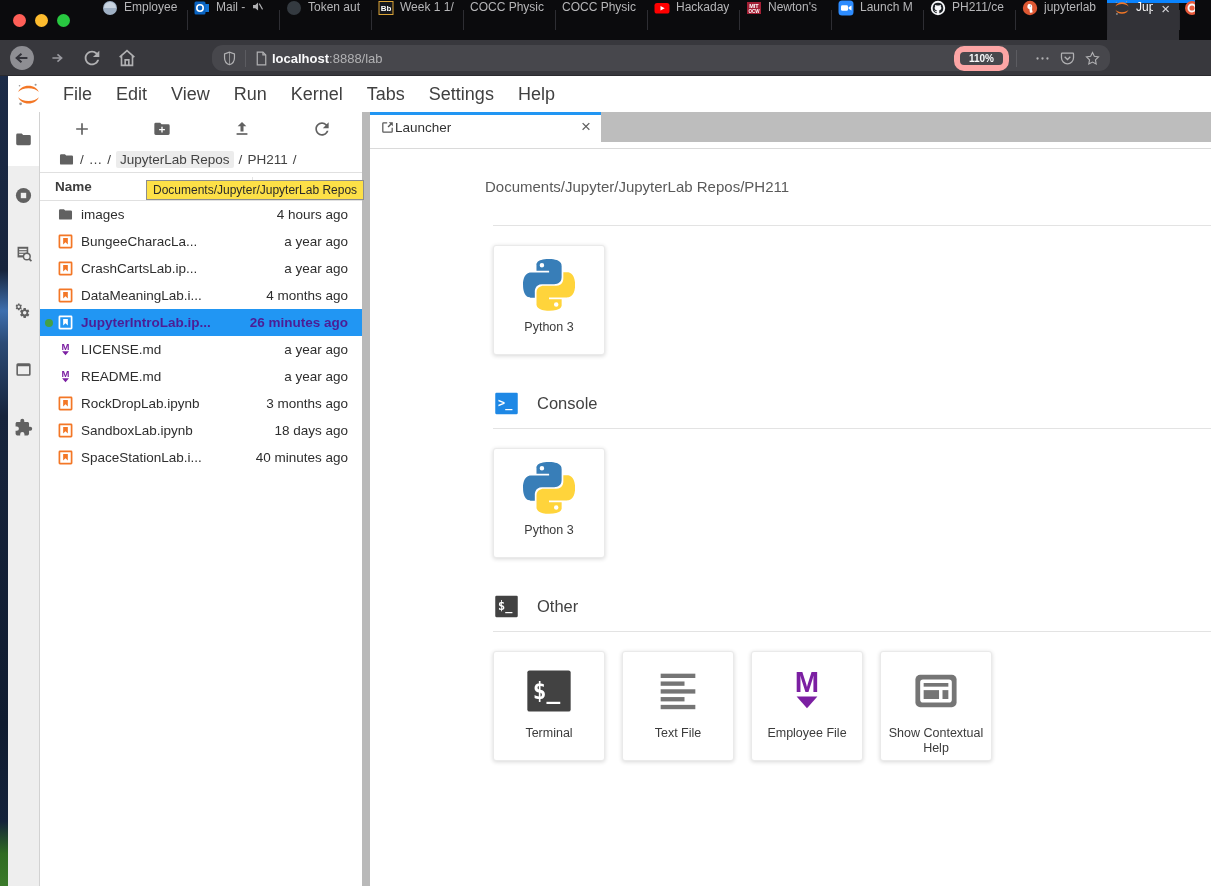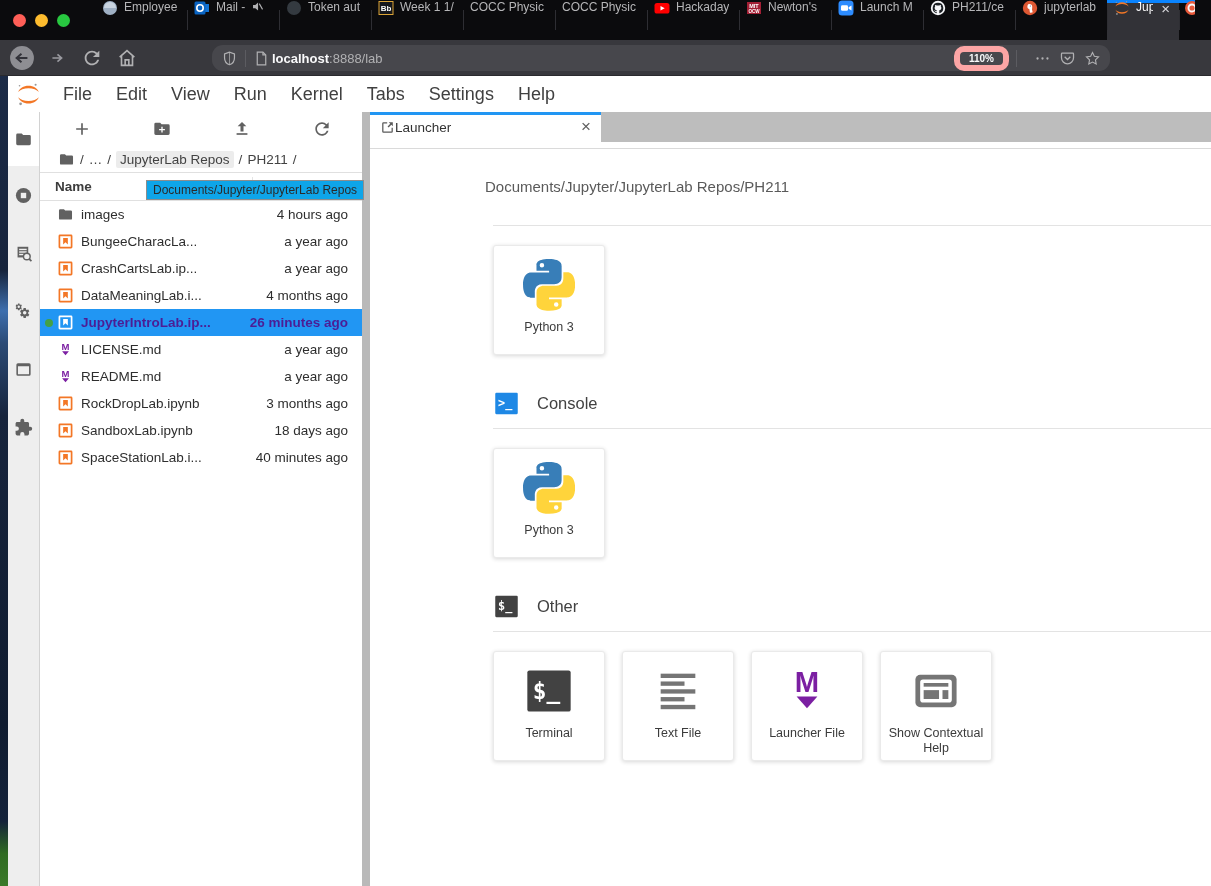--- a/index.html
+++ b/index.html
@@ -68,21 +68,21 @@
   .crumb-folder { width:17px; height:17px; }
   .crumb-folder svg { width:100%; height:100%; }
   .crumb-repos { background:#ececec; border-radius:2px; padding:1px 4px; }
   .fb-header { height:29px; border-top:1px solid #e0e0e0; border-bottom:1px solid #e0e0e0;
                display:flex; align-items:center; padding:0 14px 0 15px; font-size:13.5px; font-weight:bold; color:#3c3c3c; position:relative; }
   .col-name { }
   .sort-caret { width:14px; height:14px; margin-left:108px; }
   .sort-caret svg { width:100%; height:100%; }
   .col-div { position:absolute; left:212px; top:4px; bottom:4px; width:1px; background:#e4e4e4; }
   .col-mod { margin-left:auto; }
-  .fb-tooltip { position:absolute; left:106px; top:7px; z-index:6; background:#0ea5e9; border:1px solid #8d8d8d;
+  .fb-tooltip { position:absolute; left:106px; top:7px; z-index:6; background:#fde047; border:1px solid #8d8d8d;
                 font-size:12px; font-weight:normal; color:#2a2a2a; padding:2px 6px; white-space:nowrap; }
   .fb-rows { flex:1; overflow:hidden; }
   .frow { height:27px; display:flex; align-items:center; padding:0 14px 0 15px; font-size:13.5px; color:#2e2e2e; position:relative; }
   .frow.selected { background:#2196f3; color:#4c1d95; font-weight:bold; }
   .run-dot { position:absolute; left:5px; top:9.5px; width:8px; height:8px; border-radius:50%; background:#43a047; }
   .ficon { width:17px; height:17px; margin:0 7px 0 2px; flex:none; }
   .ficon svg { width:100%; height:100%; display:block; }
   .fname { flex:1; white-space:nowrap; overflow:hidden; }
   .fmod { white-space:nowrap; }
 
@@ -591,21 +591,21 @@
                       <rect x="4" y="14.8" width="11" height="2"></rect>
                       <rect x="4" y="18.4" width="16" height="2"></rect>
                     </svg></div>
                   <div class="l-card-label">Text File</div>
                 </div>
                 <div class="l-card">
                   <div class="l-card-icon"><svg viewBox="0 0 24 24">
                       <text x="12" y="12.5" text-anchor="middle" font-family="Liberation Sans,sans-serif" font-weight="bold" font-size="13.5" fill="#7b1fa2">M</text>
                       <path fill="#7b1fa2" d="M7.2 14.5h9.6L12 20z"></path>
                     </svg></div>
-                  <div class="l-card-label">Launcher File</div>
+                  <div class="l-card-label">Employee File</div>
                 </div>
                 <div class="l-card">
                   <div class="l-card-icon"><svg viewBox="0 0 24 24">
                       <rect x="2.5" y="4.5" width="19" height="15" rx="2.2" fill="#757575"></rect>
                       <g stroke="#fff" stroke-width="1.6" fill="none">
                         <rect x="5.5" y="7.5" width="13" height="9" rx="0.5"></rect>
                         <line x1="5.5" y1="10.8" x2="18.5" y2="10.8"></line>
                         <line x1="14.2" y1="10.8" x2="14.2" y2="16.5"></line>
                       </g>
                     </svg></div>

